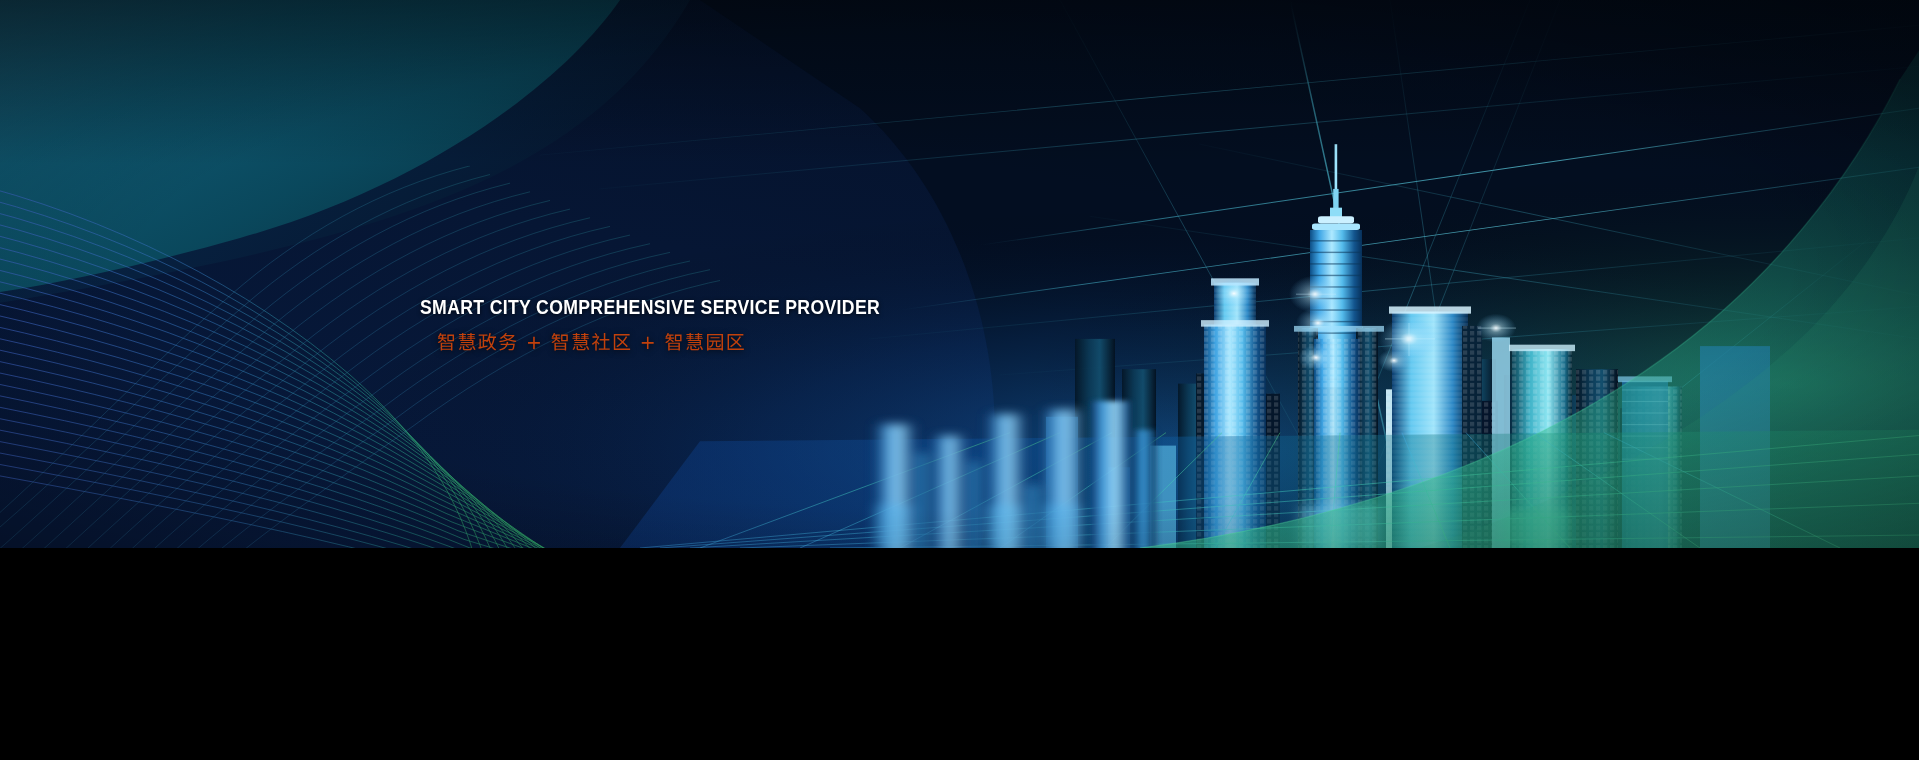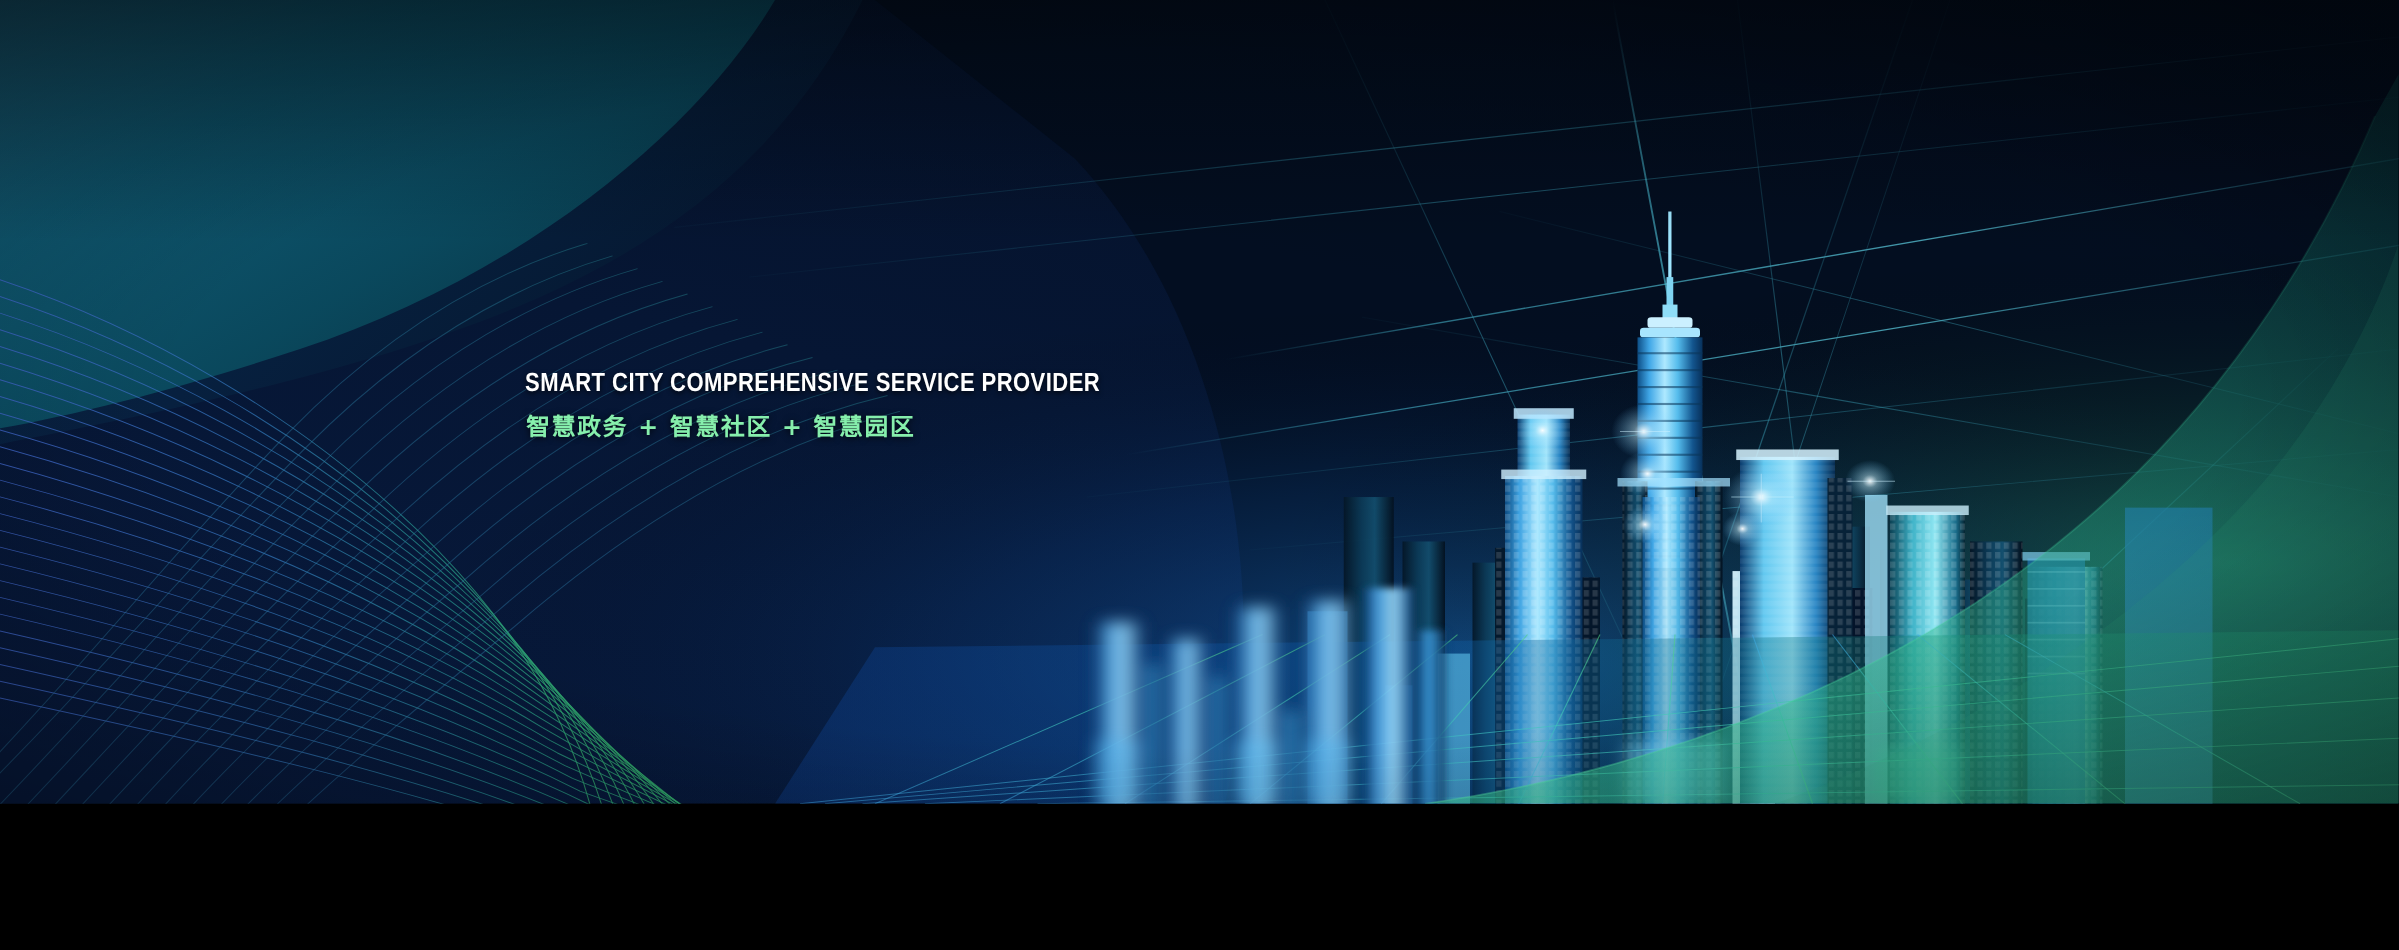--- a/index.html
+++ b/index.html
@@ -8,21 +8,21 @@
     padding: 0;
     background: #000;
   }
   body {
     font-family: "Liberation Sans", "DejaVu Sans", sans-serif;
   }
 
   .banner {
     position: relative;
     width: 1919px;
-    height: 643px;
+    height: 548px;
     overflow: hidden;
     background: #020610;
   }
 
   .layer {
     position: absolute;
     inset: 0;
     pointer-events: none;
   }
   .layer svg { display: block; width: 100%; height: 100%; }
@@ -58,26 +58,26 @@
     white-space: nowrap;
     background-image: linear-gradient(100deg, #34DD96 0%, #2ED08C 34%, #22A671 64%, #16724E 88%, #10583D 100%);
     -webkit-background-clip: text;
     background-clip: text;
     color: transparent;
     -webkit-text-fill-color: transparent;
     font-family: "DejaVu Sans", "Liberation Sans", sans-serif;
   }
 
   .subline {
-    margin: 16px 0 0 1px;
+    margin: 16px 0 0 17px;
     font-size: 19px;
     line-height: 1;
-    font-weight: 700;
+    font-weight: 400;
     letter-spacing: 1.4px;
-    color: #86efac;
+    color: #c2410c;
     white-space: nowrap;
     text-shadow: 0 1px 6px rgba(0,0,0,.8);
     font-family: "DejaVu Sans", "Liberation Sans", sans-serif;
   }
 
   
   .z-bg      { z-index: 1; }
   .z-mesh    { z-index: 6; }
   .z-rays    { z-index: 10; }
   .z-city    { z-index: 18; }

